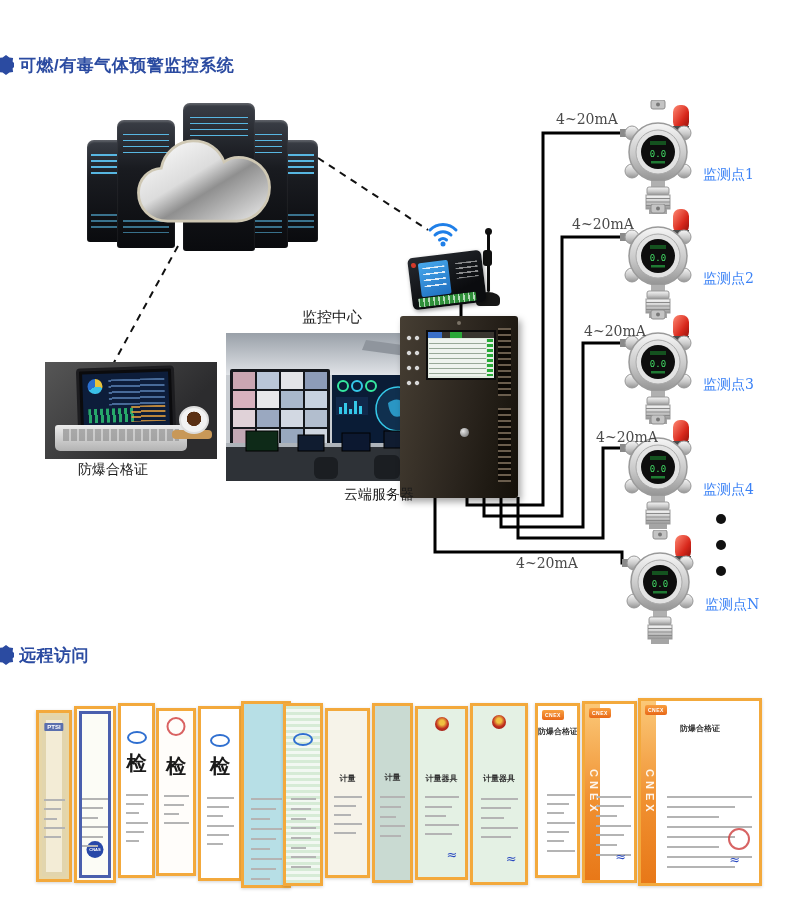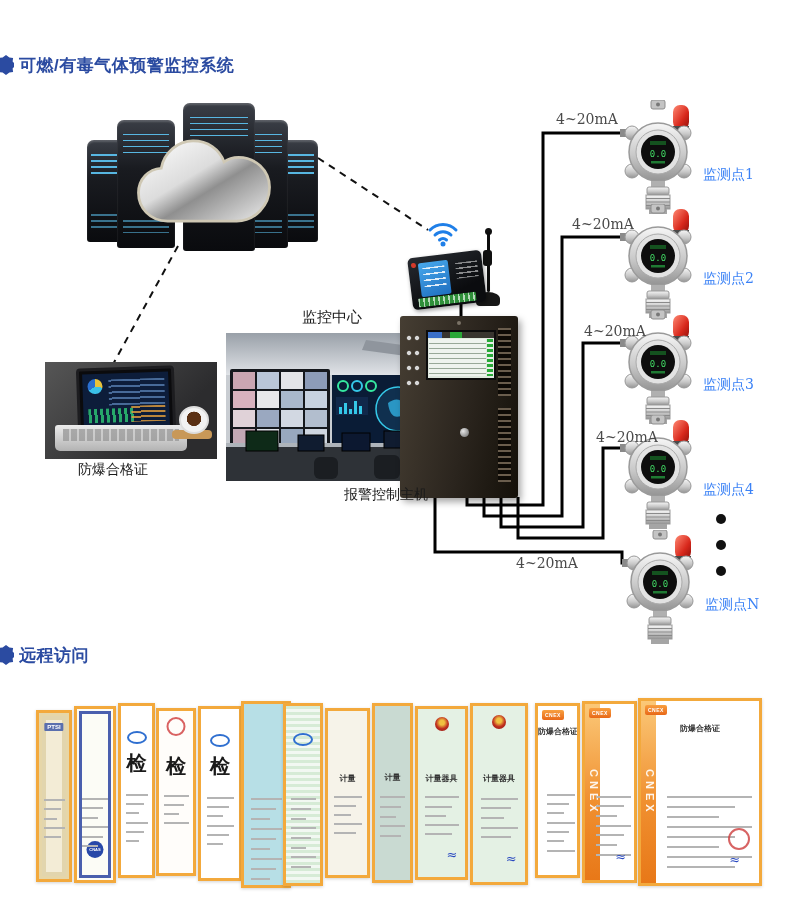--- a/index.html
+++ b/index.html
@@ -299,21 +299,21 @@
       <div class="cb-screen">
         <div class="cb-head"></div>
           <div class="cb-rows"></div>
           <div class="cb-grn"></div>
       </div>
       <div class="cb-leds"></div>
       <div class="cb-vent" style="top:12px;height:68px;"></div>
       <div class="cb-vent" style="top:92px;height:74px;"></div>
       <div class="cb-lock"></div>
     </div>
-    <div class="lbl" style="left:344px;top:486px;">报警控制主机</div>
+    <div class="lbl" style="left:344px;top:486px;">云端服务器</div>
 
     <span class="sig" style="left:552px;top:111px;">4~20mA</span>
     <span class="sig" style="left:568px;top:216px;">4~20mA</span>
     <span class="sig" style="left:580px;top:323px;">4~20mA</span>
     <span class="sig" style="left:592px;top:429px;">4~20mA</span>
     <span class="sig" style="left:512px;top:555px;">4~20mA</span>
 
     <div class="dot" style="left:716px;top:514px;"></div>
     <div class="dot" style="left:716px;top:540px;"></div>
     <div class="dot" style="left:716px;top:566px;"></div>

